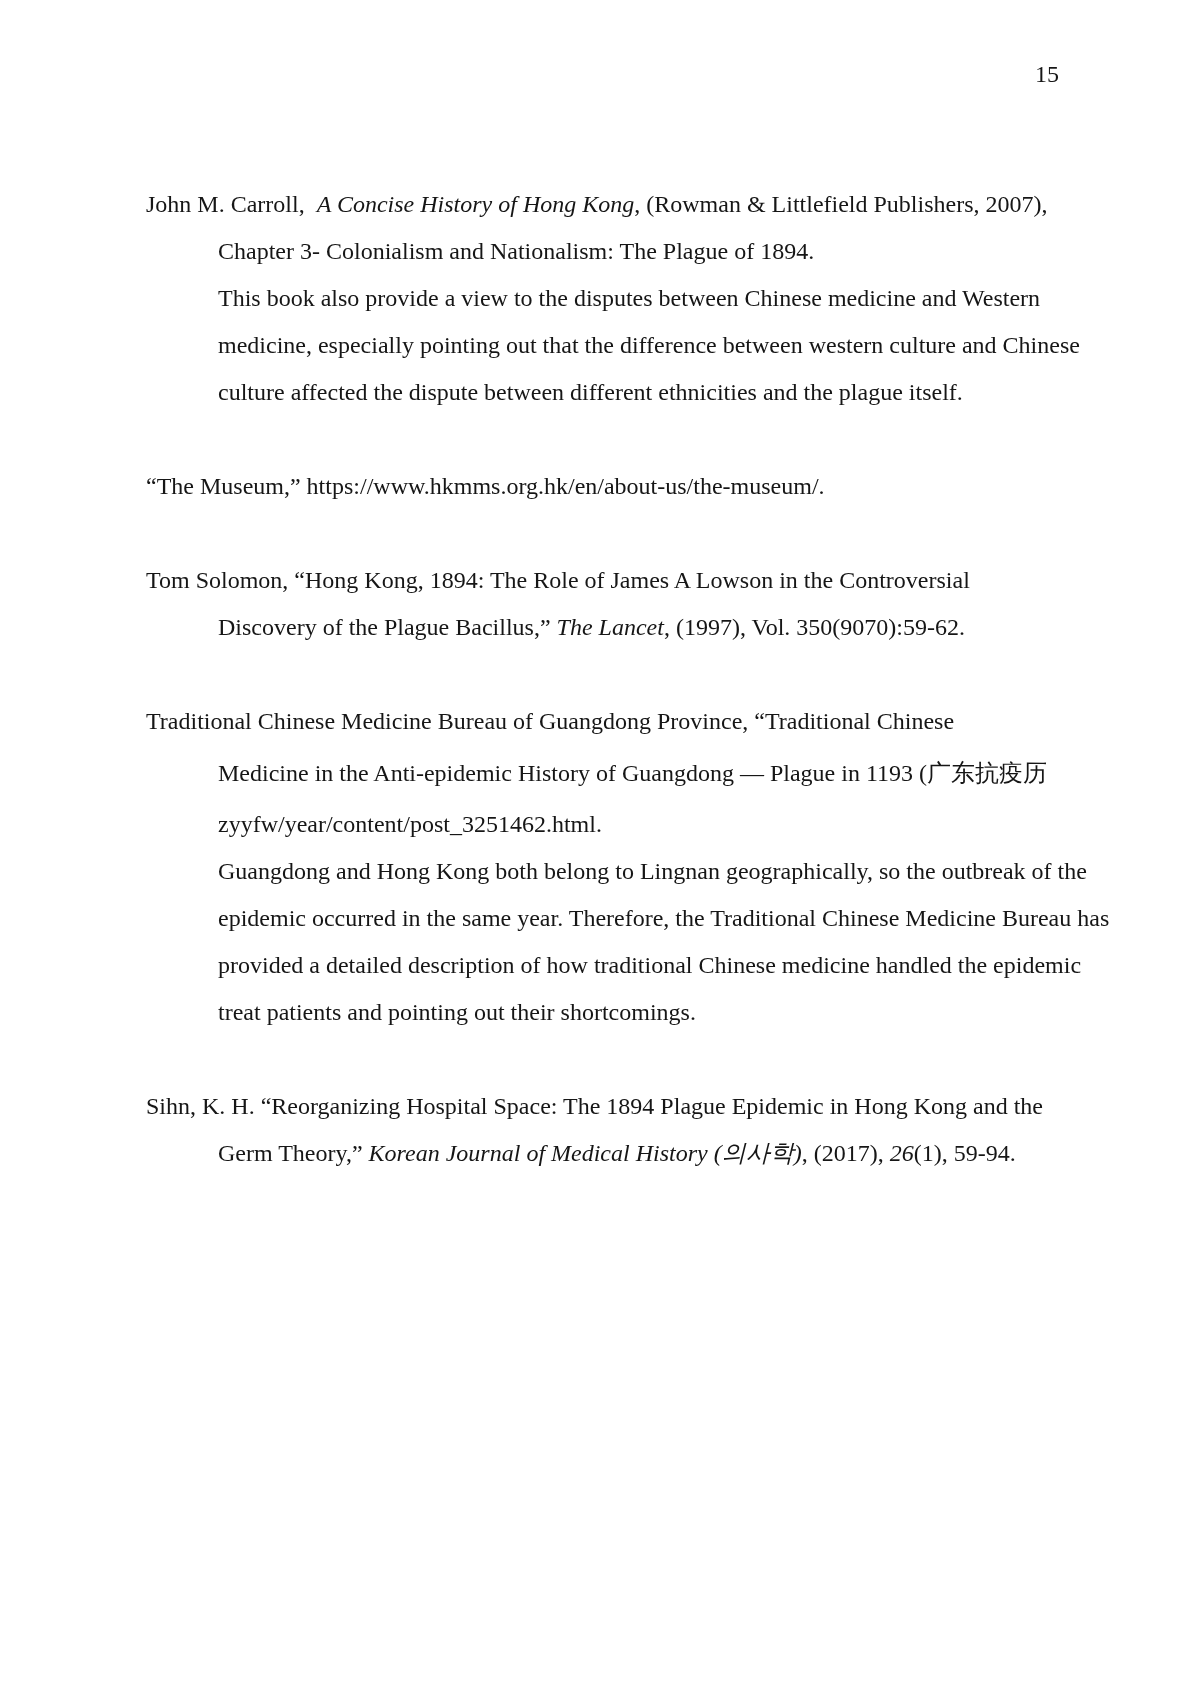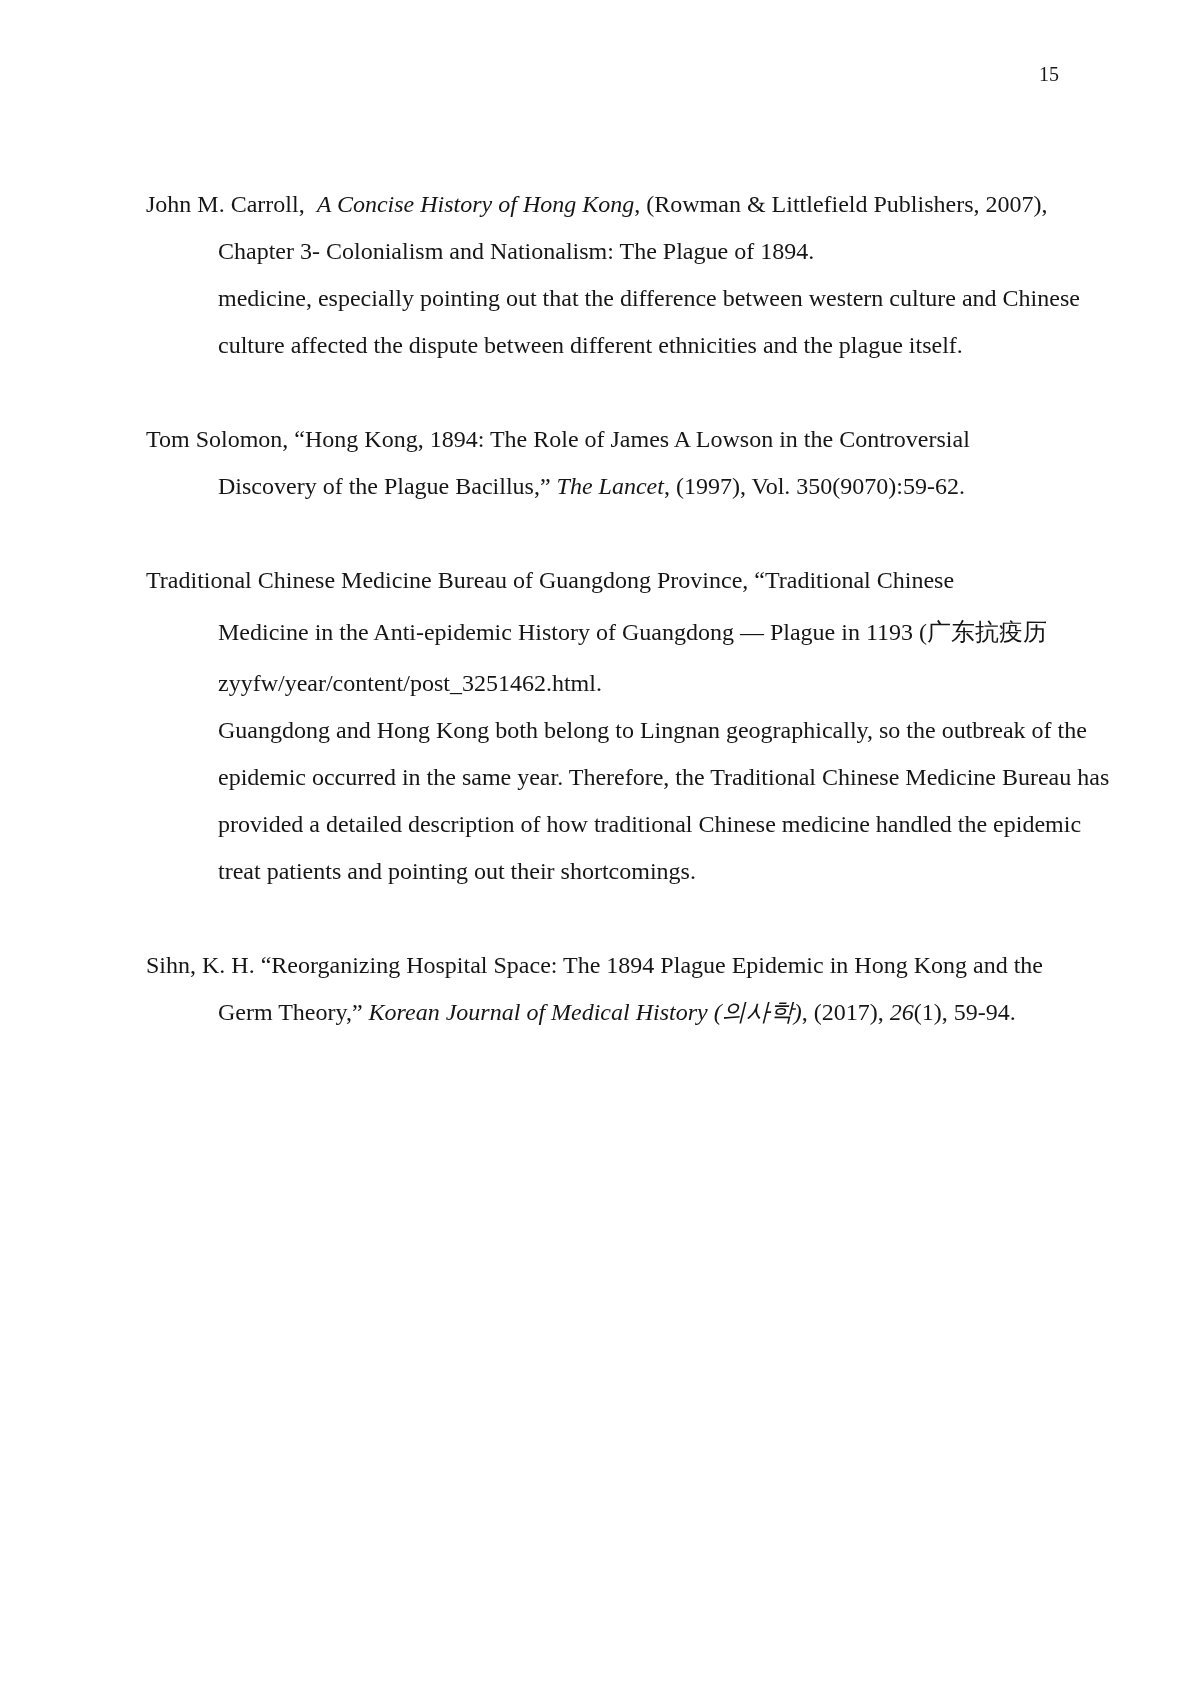--- a/index.html
+++ b/index.html
@@ -12,21 +12,21 @@
     background: #ffffff;
     position: relative;
     font-family: "Liberation Serif", "DejaVu Serif", serif;
     color: #161616;
     overflow: hidden;
   }
   .page-number {
     position: absolute;
     top: 60px;
     right: 141px;
-    font-size: 20px;
+    font-size: 24px;
     line-height: 28px;
   }
   .bibliography {
     position: absolute;
     left: 146px;
     top: 181px;
     width: 930px;
   }
   .entry {
     margin: 0 0 47px 0;
@@ -55,22 +55,26 @@
 </style>
 </head>
 <body>
 
 <div class="page">
   <div class="page-number">15</div>
   <div class="bibliography" id="bibliography">
       <div class="entry">
         <div class="line"><span class="run">John M. Carroll,  </span><span class="run italic">A Concise History of Hong Kong</span><span class="run">, (Rowman &amp; Littlefield Publishers, 2007),</span></div>
         <div class="line indent"><span class="run">Chapter 3- Colonialism and Nationalism: The Plague of 1894.</span></div>
+        <div class="line indent"><span class="run">This book also provide a view to the disputes between Chinese medicine and Western</span></div>
         <div class="line indent"><span class="run">medicine, especially pointing out that the difference between western culture and Chinese</span></div>
         <div class="line indent"><span class="run">culture affected the dispute between different ethnicities and the plague itself.</span></div>
+      </div>
+      <div class="entry">
+        <div class="line"><span class="run">“The Museum,” https://www.hkmms.org.hk/en/about-us/the-museum/.</span></div>
       </div>
       <div class="entry">
         <div class="line"><span class="run">Tom Solomon, “Hong Kong, 1894: The Role of James A Lowson in the Controversial</span></div>
         <div class="line indent"><span class="run">Discovery of the Plague Bacillus,” </span><span class="run italic">The Lancet</span><span class="run">, (1997), Vol. 350(9070):59-62.</span></div>
       </div>
       <div class="entry">
         <div class="line"><span class="run">Traditional Chinese Medicine Bureau of Guangdong Province, “Traditional Chinese</span></div>
         <div class="line indent cjk-mixed"><span class="run">Medicine in the Anti-epidemic History of Guangdong — Plague in 1193 (广东抗疫历</span></div>
         <div class="line indent"><span class="run">zyyfw/year/content/post_3251462.html.</span></div>
         <div class="line indent"><span class="run">Guangdong and Hong Kong both belong to Lingnan geographically, so the outbreak of the</span></div>

